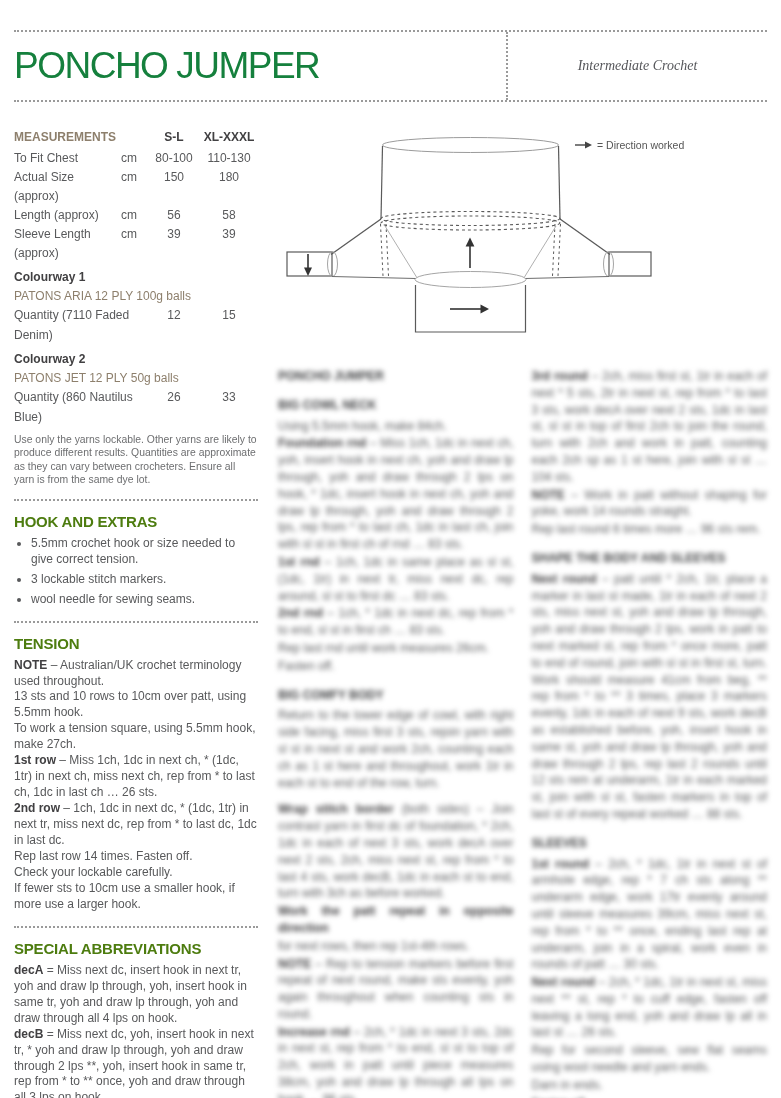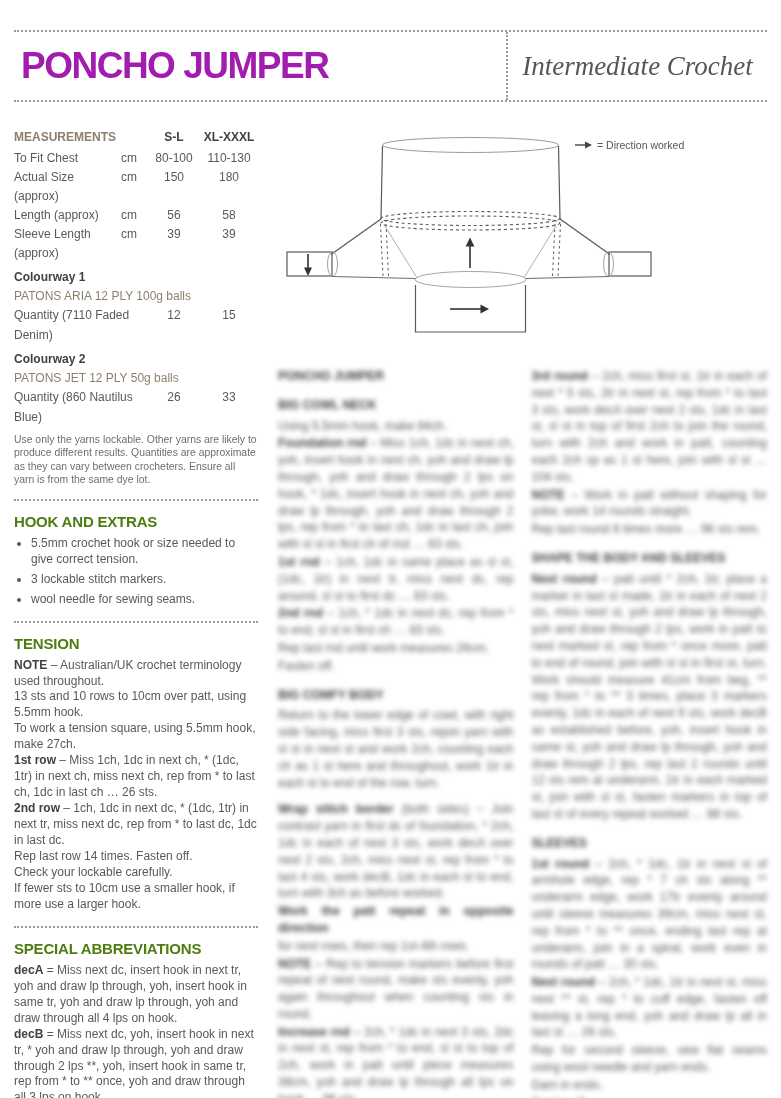--- a/index.html
+++ b/index.html
@@ -4,23 +4,23 @@
 <style>
   html,body{margin:0;padding:0;background:#e8e8e8;}
   .page{
     width:781px;height:1098px;background:#fff;margin:0 auto;position:relative;
     box-sizing:border-box;padding:30px 14px 0 14px;
     font-family:"Liberation Sans","DejaVu Sans",sans-serif;color:#58595b;overflow:hidden;
   }
   
   .header{border-top:2px dotted #9a9a9a;border-bottom:2px dotted #9a9a9a;display:flex;height:68px;}
   .header-left{width:492px;display:flex;align-items:center;}
-  .h-title{font-size:37px;font-weight:bold;color:#a21caf;letter-spacing:-1.5px;white-space:nowrap;margin-left:7px;}
+  .h-title{font-size:37px;font-weight:normal;color:#15803d;letter-spacing:-1.5px;white-space:nowrap;}
   .header-right{flex:1;border-left:2px dotted #9a9a9a;display:flex;align-items:center;justify-content:center;}
-  .h-level{font-family:"Liberation Serif","DejaVu Serif",serif;font-style:italic;font-size:27px;color:#55565a;}
+  .h-level{font-family:"Liberation Serif","DejaVu Serif",serif;font-style:italic;font-size:14px;color:#55565a;}
   
   .main{display:flex;margin-top:26px;}
   .col-left{width:244px;flex:none;font-size:12px;}
   .right-region{flex:1;margin-left:20px;min-width:0;}
   
   .mhead{display:flex;font-weight:bold;line-height:19px;margin-bottom:2px;}
   .mhead .lab{flex:1;color:var(--accent_tan,#8d7f6c);}
   .sz1{width:52px;text-align:center;color:#414042;white-space:nowrap;}
   .sz2{width:58px;text-align:center;color:#414042;white-space:nowrap;}
   .mrow{display:flex;line-height:19px;}

